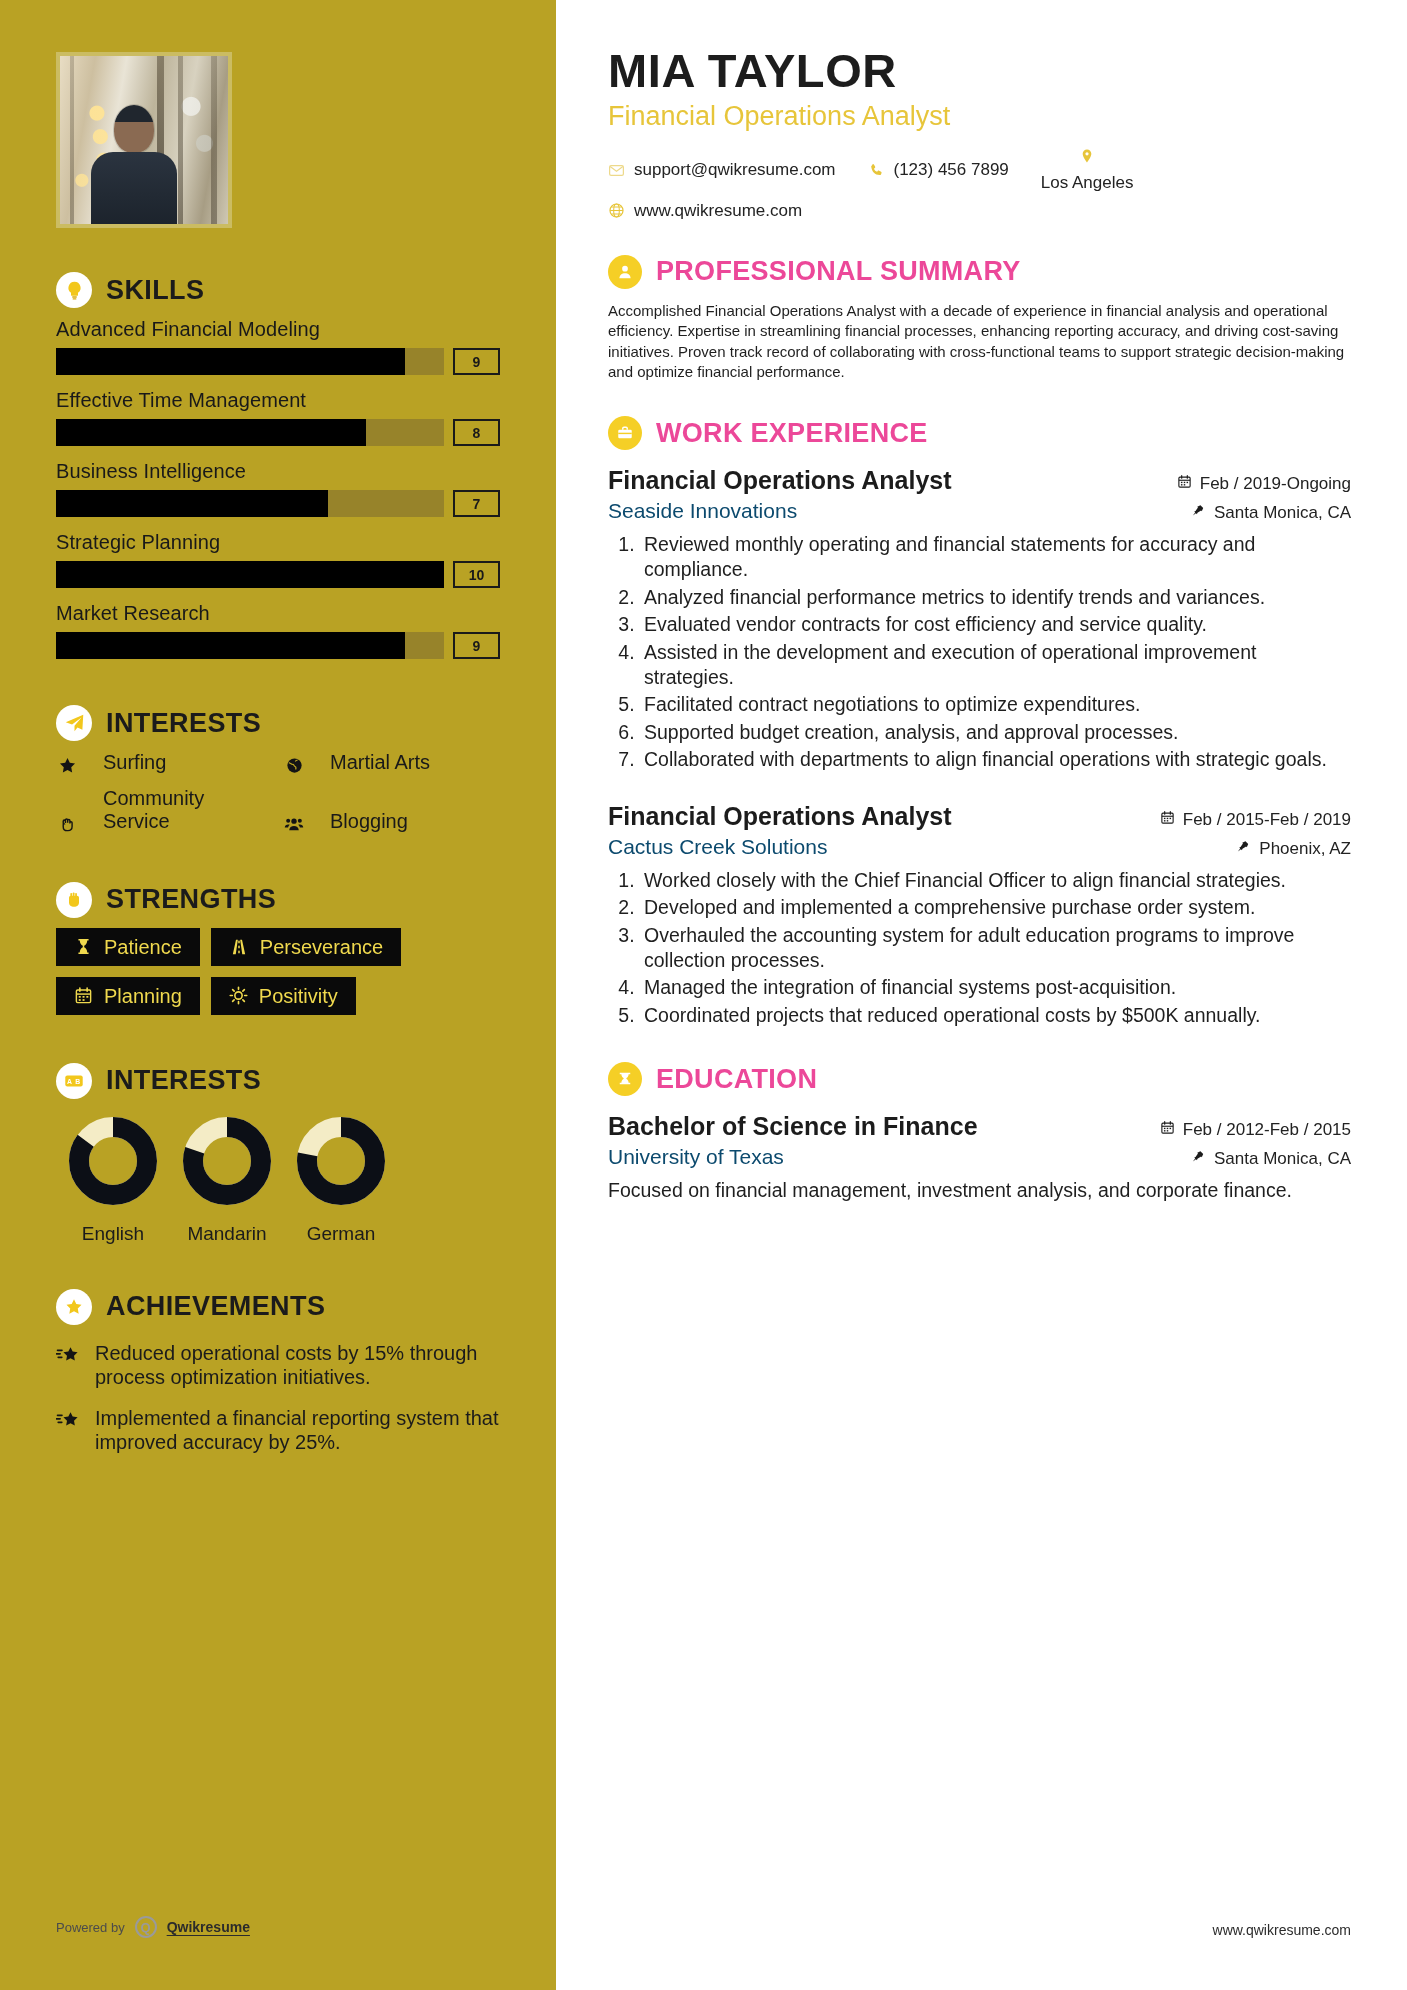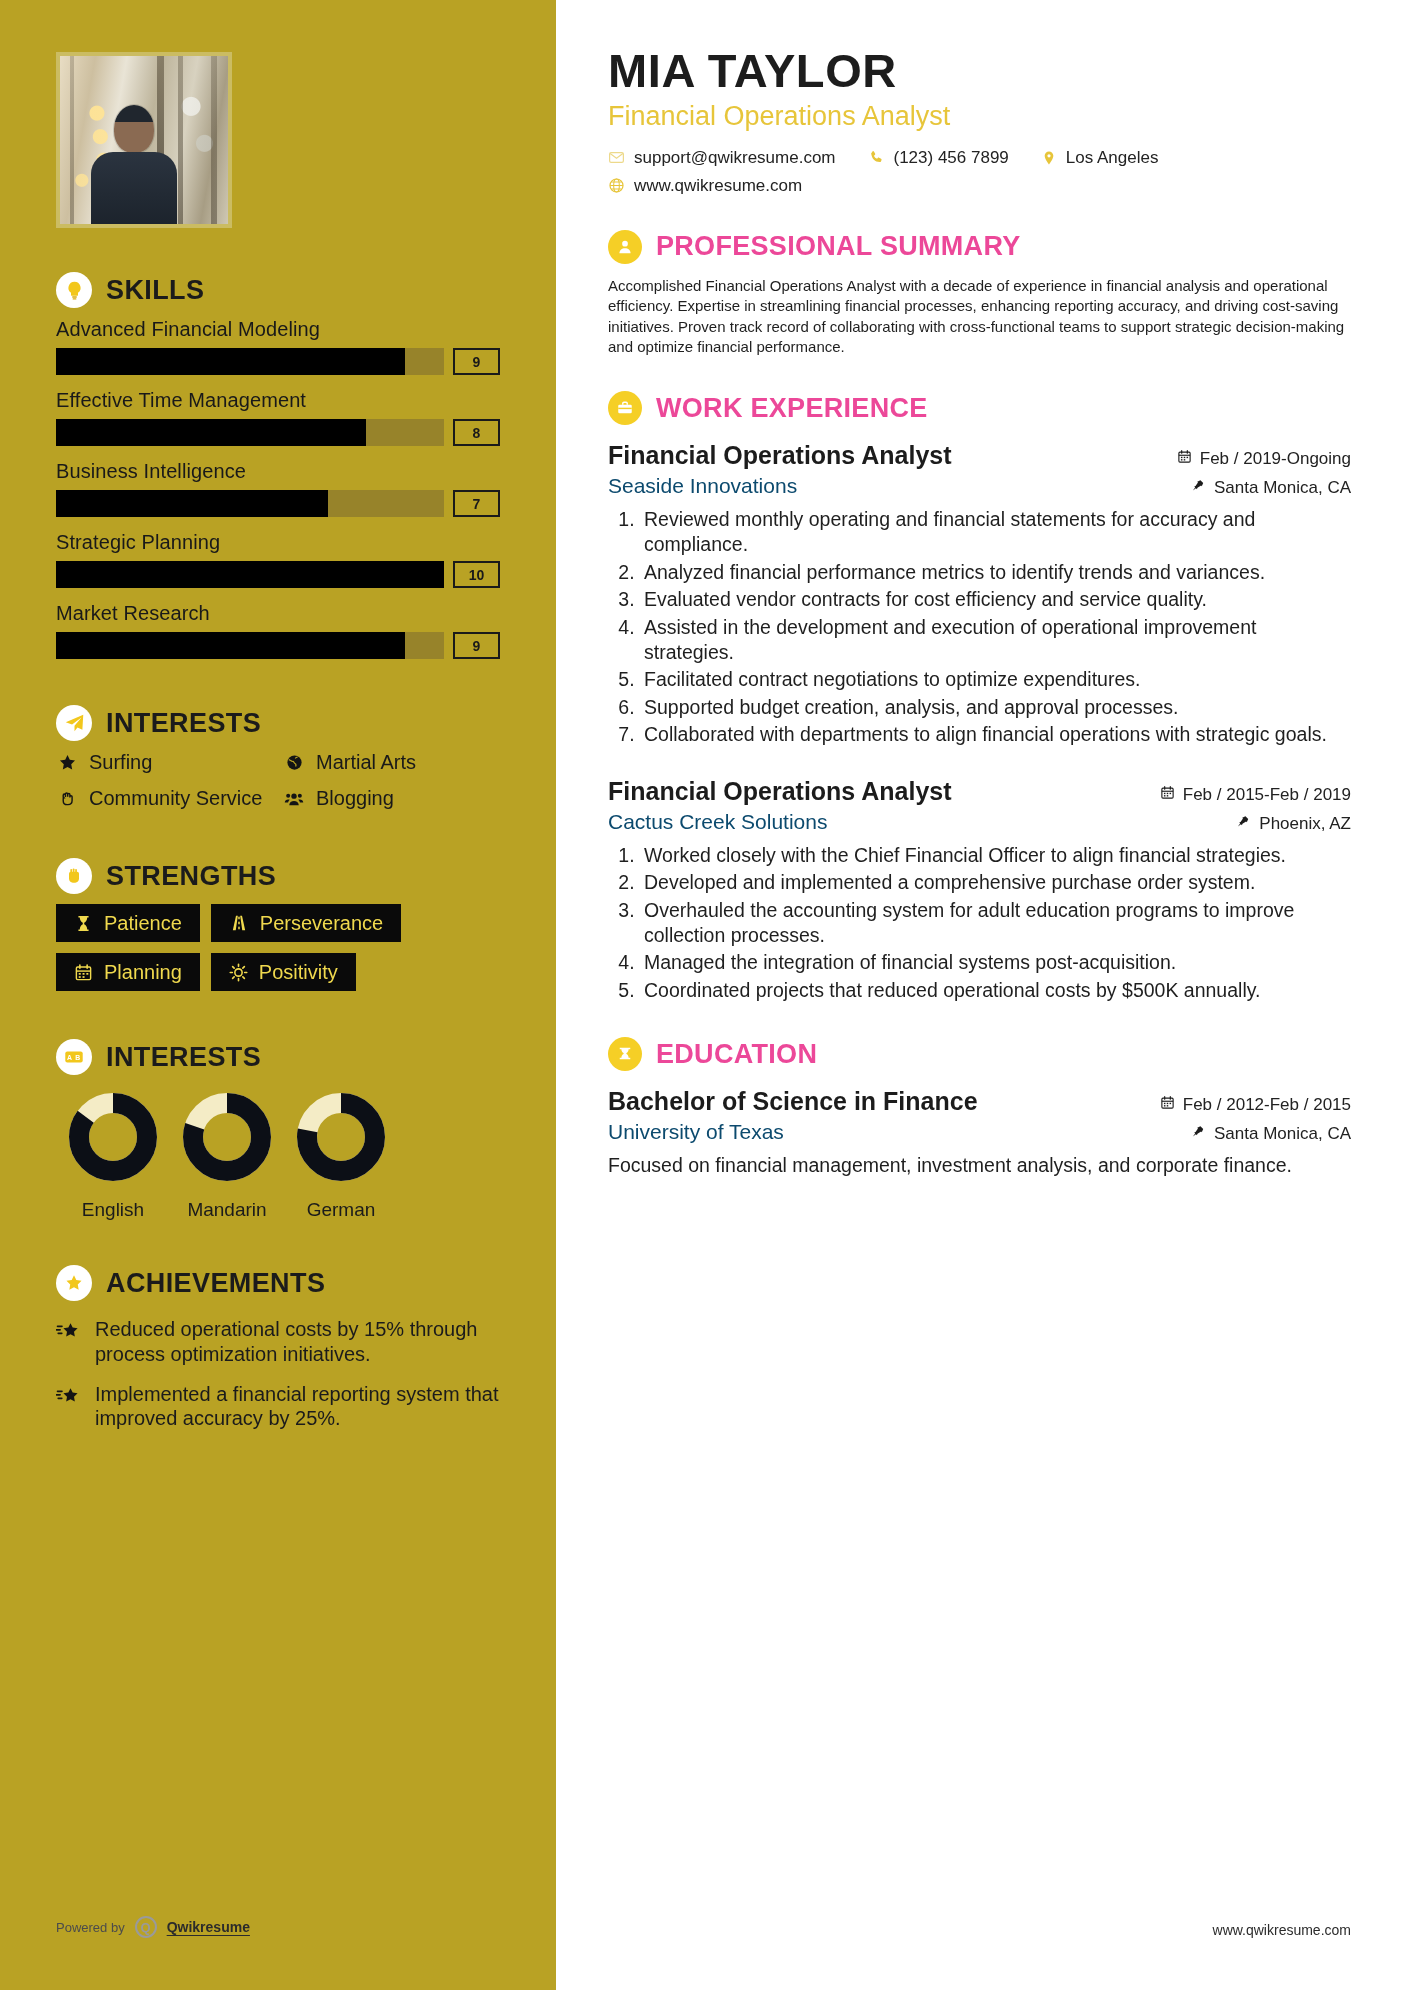--- a/index.html
+++ b/index.html
@@ -98,21 +98,21 @@
     border: 2px solid #1a1a1a;
     display:flex; align-items:center; justify-content:center;
     font-size: 14px; font-weight: 700; color:#1a1a1a;
     background: transparent;
     flex: 0 0 47px;
   }
 
   
   .interests { margin-top: 46px; }
   .int-grid { display:grid; grid-template-columns: 1fr 1fr; gap: 12px 10px; margin-top: 8px;}
-  .int-item { display:flex; gap:11px; align-items:flex-start; font-size:20px; color:#191919; line-height:1.18;}
+  .int-item { display:flex; gap:25px; align-items:flex-end; font-size:20px; color:#191919; line-height:1.18;}
   .int-item .ico { flex:0 0 22px; width:22px; display:flex; justify-content:center; padding-top:2px;}
 
   
   .strengths { margin-top: 48px; }
   .str-grid { display:flex; flex-wrap:wrap; gap:11px; margin-top:4px; }
   .str-chip {
     background:#0a0a0a; color:#f0d94e;
     padding: 9px 18px;
     display:flex; align-items:center; gap:11px;
     font-size:20px; line-height:1;
@@ -465,21 +465,21 @@
             <span>support@qwikresume.com</span>
           </span>
           <span class="contact" style="margin-left: 22px;">
             <span class="ico">
               <svg width="17" height="17" viewBox="0 0 24 24">
                 <path fill="#e7c53a" d="M6.6 3.1c.7-.3 1.5 0 1.9.7l1.5 2.7c.4.7.2 1.6-.4 2l-1.2.9c.8 2 2.4 3.6 4.4 4.4l.9-1.2c.5-.6 1.3-.8 2-.4l2.7 1.5c.7.4 1 1.2.7 1.9l-.8 1.9c-.3.7-1 1.1-1.8 1C9.7 18.2 5.8 14.3 4.5 6.8c-.1-.8.3-1.5 1-1.8z"></path>
               </svg>
             </span>
             <span>(123) 456 7899</span>
           </span>
-          <span class="contact" style="margin-left: 22px;">
+          <span class="contact" style="margin-left: 22px; flex-direction: column;">
             <span class="ico">
               <svg width="16" height="16" viewBox="0 0 24 24">
                 <path fill="#e7c53a" d="M12 2.2c-3.6 0-6.5 2.9-6.5 6.5 0 4.9 6.5 13.1 6.5 13.1s6.5-8.2 6.5-13.1c0-3.6-2.9-6.5-6.5-6.5z"></path>
                 <circle cx="12" cy="8.7" r="2.4" fill="#ffffff"></circle>
               </svg>
             </span>
             <span>Los Angeles</span>
           </span>
         </div>
         <div class="contact-row">

